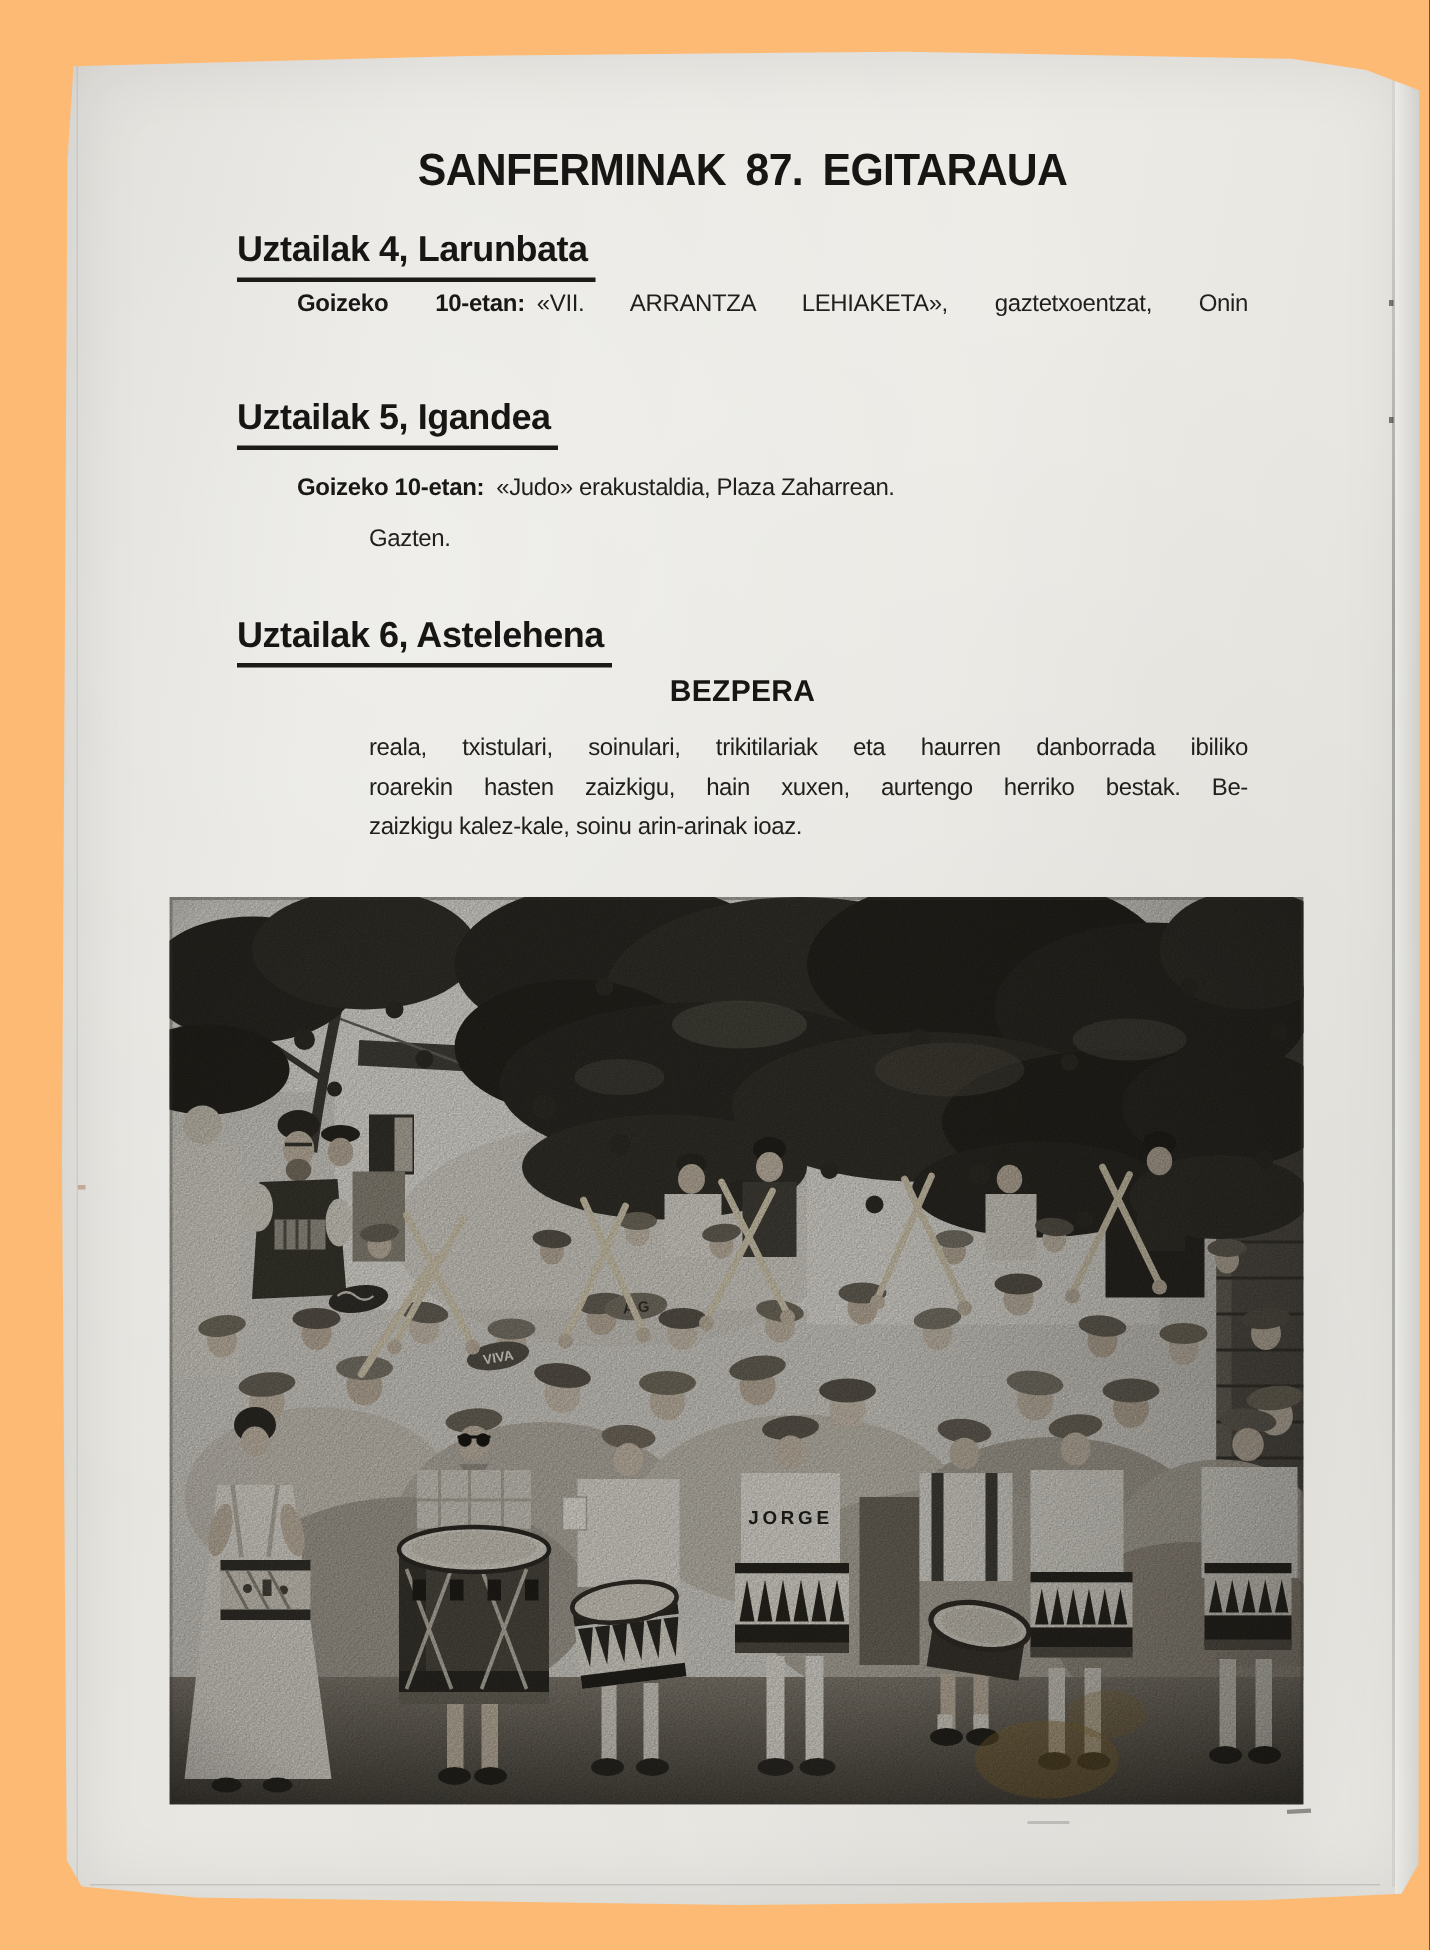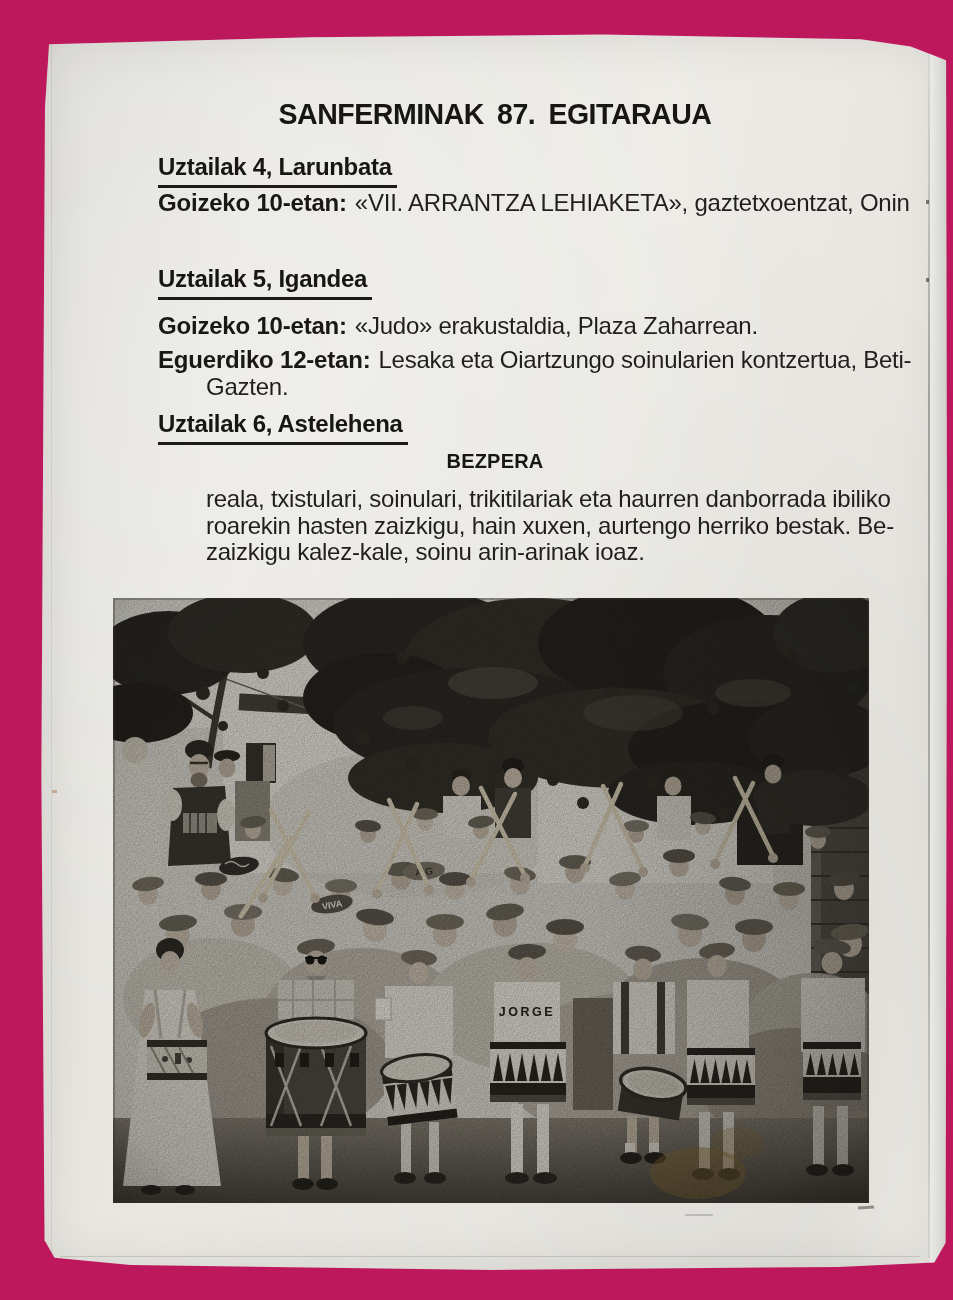--- a/index.html
+++ b/index.html
@@ -1,18 +1,18 @@
 <!DOCTYPE html>
 <html><head>
 <meta charset="utf-8">
 <style>
   html,body { margin:0; padding:0; background:#000; }
   * { box-sizing:border-box; }
   .stage {
-    position:relative; width:953px; height:1300px; background:#be185d;
+    position:relative; width:953px; height:1300px; background:#fdba74;
     overflow:hidden; font-family:"Liberation Sans", sans-serif;
   }
   .paper {
     position:absolute; left:40px; top:33px; width:907px; height:1237px;
     background:
       radial-gradient(ellipse at 25% 28%, rgba(255,255,255,0.30), rgba(255,255,255,0) 55%),
       radial-gradient(ellipse at 70% 80%, rgba(0,0,0,0.045), rgba(0,0,0,0) 60%),
       linear-gradient(100deg, #dcdbd6 0%, #e7e6e1 22%, #ecebe6 58%, #e6e5e0 88%, #eeede8 100%);
     clip-path: polygon(1% 0.9%, 30% 0.35%, 62% 0.12%, 90.5% 0.5%, 96% 1.1%, 99.9% 2.2%,
       100% 40%, 99.85% 97.8%, 98.6% 99.4%, 88% 99.75%, 50% 100%, 10% 99.6%,
@@ -41,22 +41,22 @@
     color:#171615; border-bottom:3px solid #1c1b19; padding:0 5px 4px 0; display:inline-block;
   }
   .h1 { top:120px; } .h2 { top:232px; } .h3 { top:377px;text-align:right; }
   .subtitle {
     position:absolute; top:417px; left:0; width:674px; text-align:center;
     font-size:20px; font-weight:bold; letter-spacing:0.2px; color:#171615;
   }
   .entry-block { position:absolute; left:0; width:674px; }
   .b1 { top:157px; } .b2 { top:280px; } .b3 { top:314px; } .b4 { top:453px; }
   .line {
-    display:block; font-size:24px; line-height:26.5px; letter-spacing:-0.25px;
-    white-space:nowrap; color:#211f1d;
+    display:block; font-size:16px; line-height:26.5px; letter-spacing:-0.25px;
+    white-space:nowrap; color:#211f1d;margin-left:40px;
   }
   .line b { letter-spacing:-0.2px; color:#191817; }
   .line .text { margin-left:8px; }
   .just { text-align:justify; text-align-last:justify; }
   .cont { padding-left:48px; }
 
   .photo-wrap { position:absolute; left:73px; top:565px; width:756px; height:605px; }
   .photo-wrap svg { display:block; width:756px; height:605px; font-family:"Liberation Sans", sans-serif; }
 </style>
 </head>
@@ -82,21 +82,20 @@
       <span class="heading h1">Uztailak 4, Larunbata</span>
       <div class="entry-block b1">
         <span class="line just"><b>Goizeko 10-etan:</b><span class="text">«VII. ARRANTZA LEHIAKETA», gaztetxoentzat, Onin</span></span>
       </div>
 
       <span class="heading h2">Uztailak 5, Igandea</span>
       <div class="entry-block b2">
         <span class="line"><b>Goizeko 10-etan:</b><span class="text">«Judo» erakustaldia, Plaza Zaharrean.</span></span>
       </div>
       <div class="entry-block b3">
-        <span class="line just"><b>Eguerdiko 12-etan:</b><span class="text">Lesaka eta Oiartzungo soinularien kontzertua, Beti-</span></span>
         <span class="line cont">Gazten.</span>
       </div>
 
       <span class="heading h3">Uztailak 6, Astelehena</span>
       <div class="subtitle">BEZPERA</div>
       <div class="entry-block b4">
         <span class="line cont just">reala, txistulari, soinulari, trikitilariak eta haurren danborrada ibiliko</span>
         <span class="line cont just">roarekin hasten zaizkigu, hain xuxen, aurtengo herriko bestak. Be-</span>
         <span class="line cont">zaizkigu kalez-kale, soinu arin-arinak ioaz.</span>
       </div>

